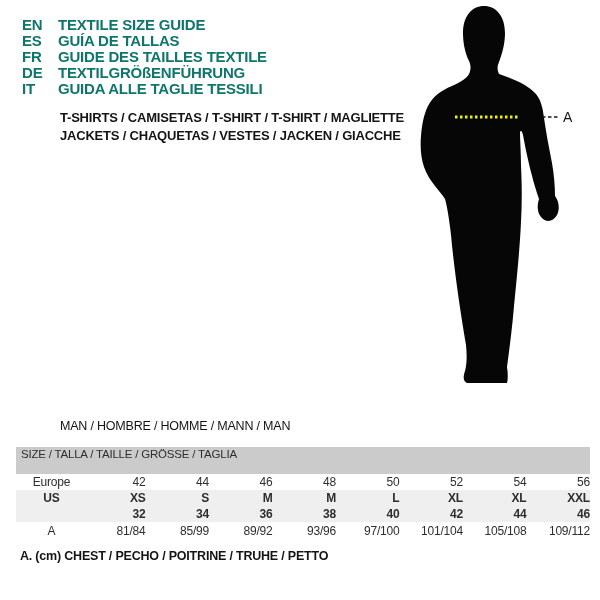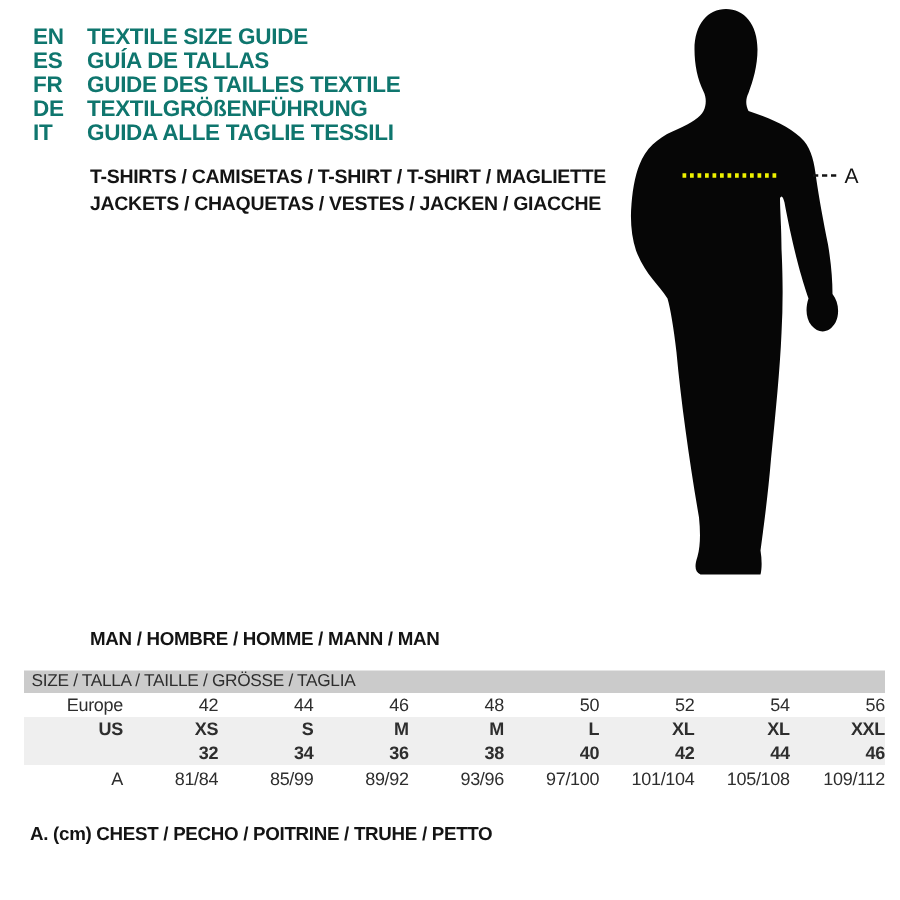--- a/index.html
+++ b/index.html
@@ -19,34 +19,34 @@
   }
 
   
   .categories{position:absolute;left:22px;top:109px;}
   .cat-line{font-weight:bold;font-size:13px;line-height:17.5px;letter-spacing:-0.2px;color:#141414;white-space:nowrap;margin-left:38px;}
 
   
   .figure{position:absolute;left:400px;top:0px;width:200px;height:400px;}
 
   
-  .section-title{position:absolute;left:20px;top:419px;font-weight:bold;font-size:12.5px;letter-spacing:-0.2px;color:#141414;white-space:nowrap;padding-left:40px;}
+  .section-title{position:absolute;left:20px;top:419px;font-weight:normal;font-size:12.5px;letter-spacing:-0.2px;color:#141414;white-space:nowrap;padding-left:40px;}
 
   
   .size-table{position:absolute;left:16px;top:447px;width:574px;}
   .size-table-header{
-    background:#cbcbcb;height:15px;line-height:15px;
+    background:#cbcbcb;height:27px;line-height:15px;
     font-size:11.5px;color:#2e2e2e;padding-left:5px;letter-spacing:-0.2px;
     white-space:nowrap;
   }
   .trow{display:grid;grid-template-columns:66px repeat(8,1fr);align-items:center;height:16px;}
   .trow.shaded{background:#efefef;font-weight:bold;}
   .trow.tall{height:18px;}
   .tcell{font-size:12px;color:#2e2e2e;letter-spacing:-0.2px;text-align:right;line-height:16px;white-space:nowrap;}
-  .tcell.label{text-align:right;padding-left:5px;}
+  .tcell.label{text-align:center;padding-left:5px;}
 
   
   .footnote{position:absolute;left:20px;top:549px;font-weight:bold;font-size:12.5px;letter-spacing:-0.2px;color:#141414;white-space:nowrap;}
 </style>
 </head>
 <body>
 
 <div class="canvas">
 
   <div class="lang-block">

